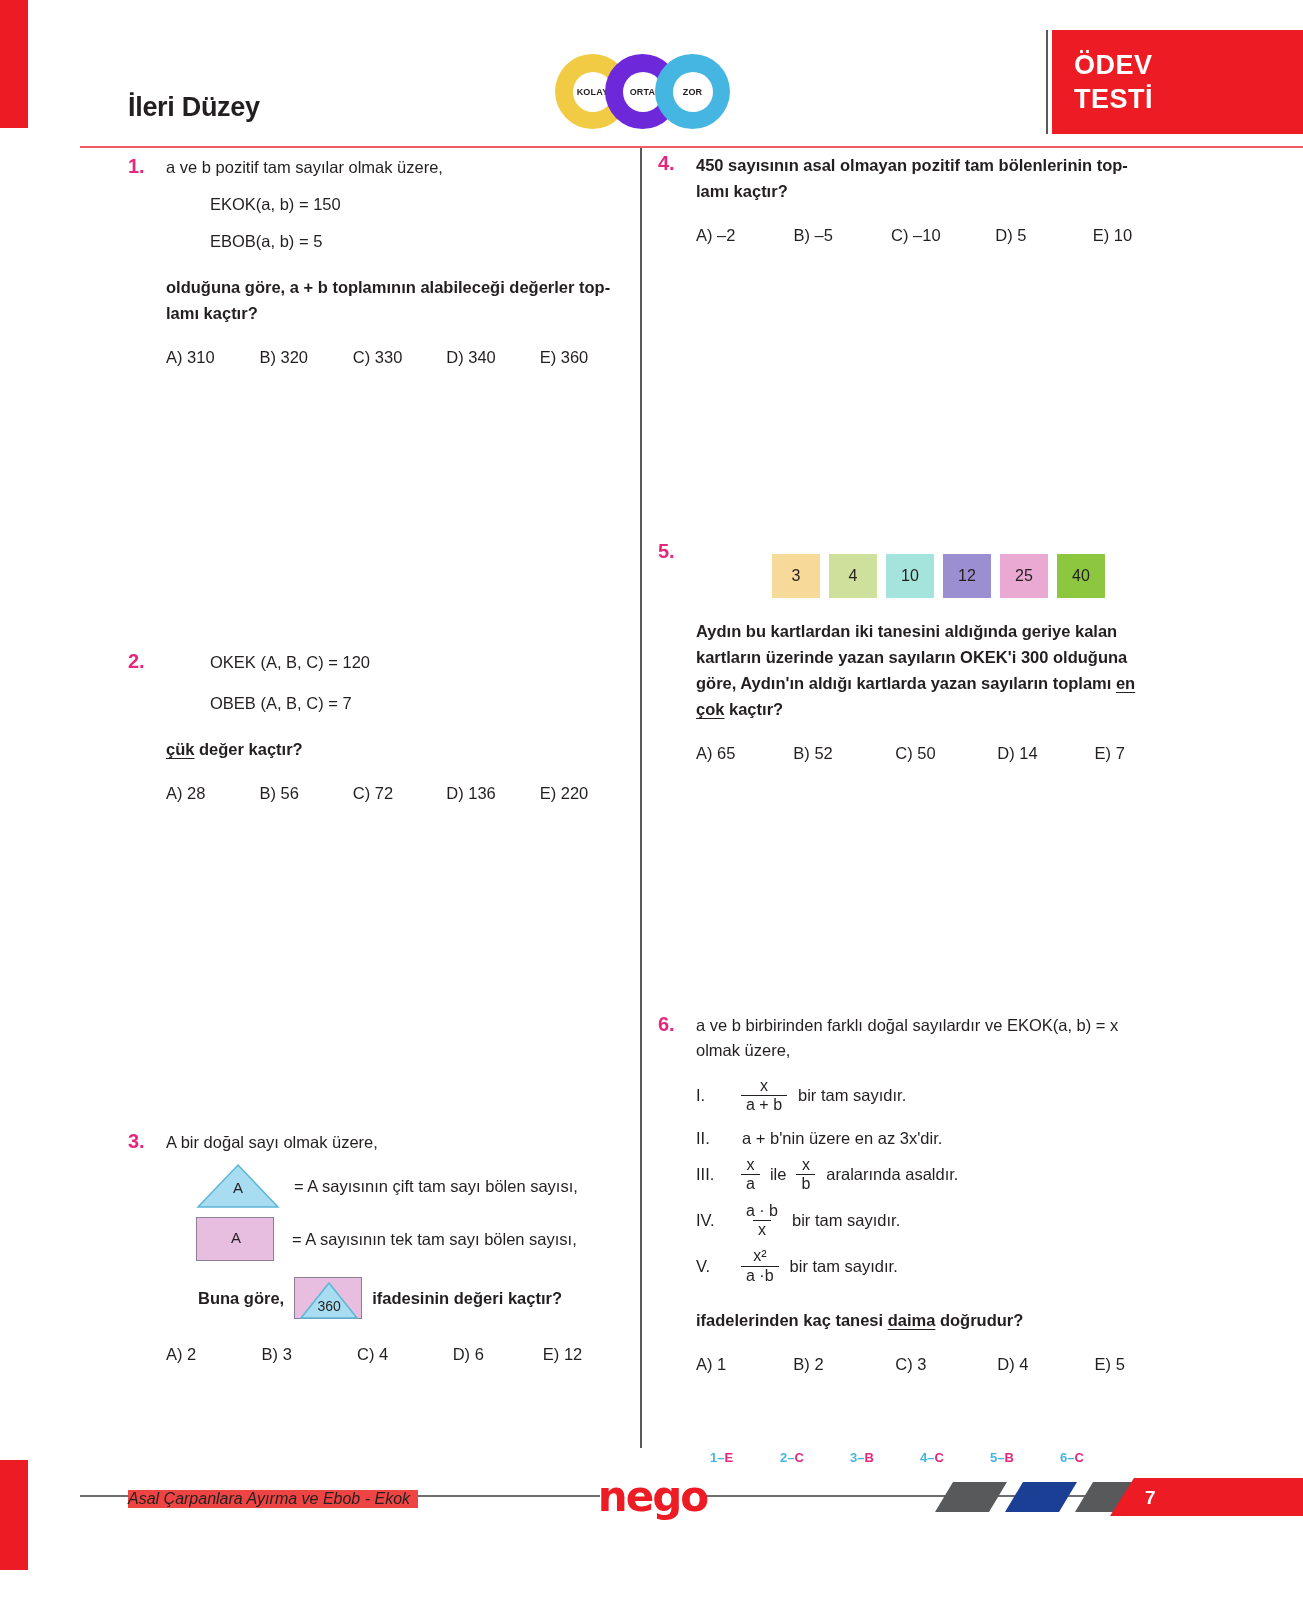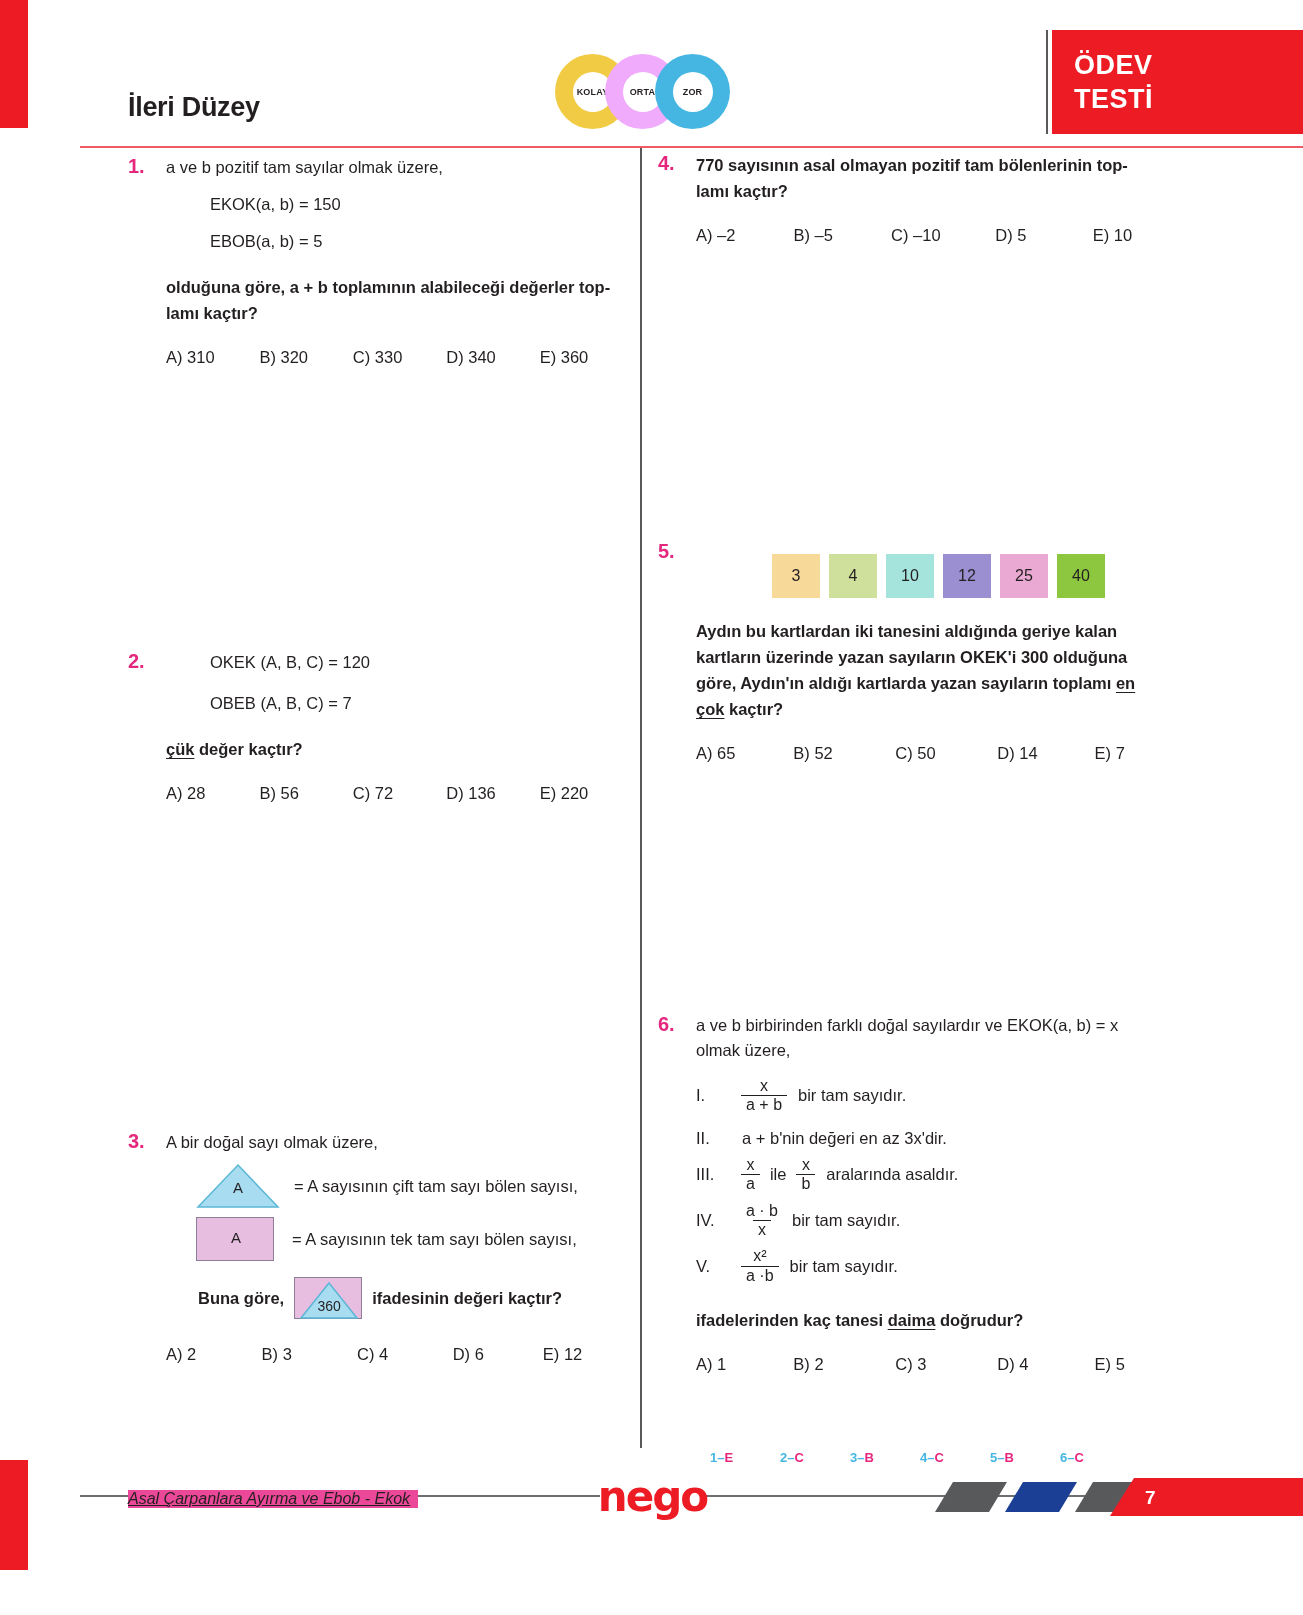--- a/index.html
+++ b/index.html
@@ -25,21 +25,21 @@
   .ring {
     position:absolute; top:0; width:75px; height:75px; border-radius:50%;
     display:flex; align-items:center; justify-content:center;
   }
   .ring-inner {
     width:40px; height:40px; border-radius:50%; background:#fff;
     display:flex; align-items:center; justify-content:center;
     font-size:9px; font-weight:bold; letter-spacing:0.2px; color:#231f20;
   }
   .ring-k { left:0;  background:#f2cb45; }
-  .ring-o { left:50px; background:#f0abfc; }
+  .ring-o { left:50px; background:#6d28d9; }
   .ring-z { left:100px; background:#45b6e2; }
 
   .odev-rule { position:absolute; left:1046px; top:30px; width:2px; height:104px; background:#58595b; }
   .odev-box {
     position:absolute; left:1052px; top:30px; width:251px; height:104px;
     background:#ed1c24; color:#fff;
     font-size:27px; font-weight:bold; line-height:34px;
     padding:18px 0 0 22px; letter-spacing:0.5px;
   }
 
@@ -108,21 +108,21 @@
   
   .anskey { position:absolute; left:710px; top:1450px; display:flex; width:420px; }
   .ak { font-size:13px; font-weight:bold; width:85px; }
   .ak .n { color:#45b6e2; }
   .ak .l { color:#e5277e; }
 
   
   .ftr-line { position:absolute; left:80px; top:1495px; width:1223px; height:1.5px; background:#6d6e71; }
   .ftr-topic {
     position:absolute; left:128px; top:1490px;
-    font-size:16px; font-style:italic; background:#ec4899; padding-right:8px;text-decoration:underline;
+    font-size:16px; font-style:italic; background:#ef4444; padding-right:8px;
   }
   .logo {
     position:absolute; left:600px; top:1478px; width:105px; height:36px;
     background:#fff; display:flex; align-items:center; justify-content:center;
   }
   .logo-txt {
     font-size:42px; font-weight:bold; color:#ed1c24; letter-spacing:-2px;
     font-family:"DejaVu Sans", sans-serif;
   }
   .chev { position:absolute; top:1482px; width:72px; height:30px; }
@@ -251,21 +251,21 @@
       <span style="width:107px">C) 4</span>
       <span style="width:101px">D) 6</span>
       <span style="width:101px">E) 12</span>
     </div>
   </div>
 </div>
 
 <div class="q" style="left:658px; top:152px; width:520px;">
   <div class="qnum">4.</div>
   <div class="qbody">
-    <div class="tb">770 sayısının asal olmayan pozitif tam bölenlerinin top-</div>
+    <div class="tb">450 sayısının asal olmayan pozitif tam bölenlerinin top-</div>
     <div class="tb">lamı kaçtır?</div>
     <div class="opts">
       <span style="width:103px">A) –2</span>
       <span style="width:103px">B) –5</span>
       <span style="width:110px">C) –10</span>
       <span style="width:103px">D) 5</span>
       <span style="width:90px">E) 10</span>
     </div>
   </div>
 </div>
@@ -306,21 +306,21 @@
       <span class="rom">I.</span>
       <span class="frac">
         <span class="num">x</span>
         <span class="den">a + b</span>
       </span>
       <span style="margin-left:6px">bir tam sayıdır.</span>
     </div>
 
     <div class="romrow" style="margin-top:14px">
       <span class="rom">II.</span>
-      <span style="margin-left:6px">a + b'nin değeri en az 3x'dir.</span>
+      <span style="margin-left:6px">a + b'nin üzere en az 3x'dir.</span>
     </div>
 
     <div class="romrow" style="margin-top:8px">
       <span class="rom">III.</span>
       <span class="frac">
         <span class="num">x</span>
         <span class="den">a</span>
       </span>
       <span style="margin:0 5px">ile</span>
       <span class="frac">

